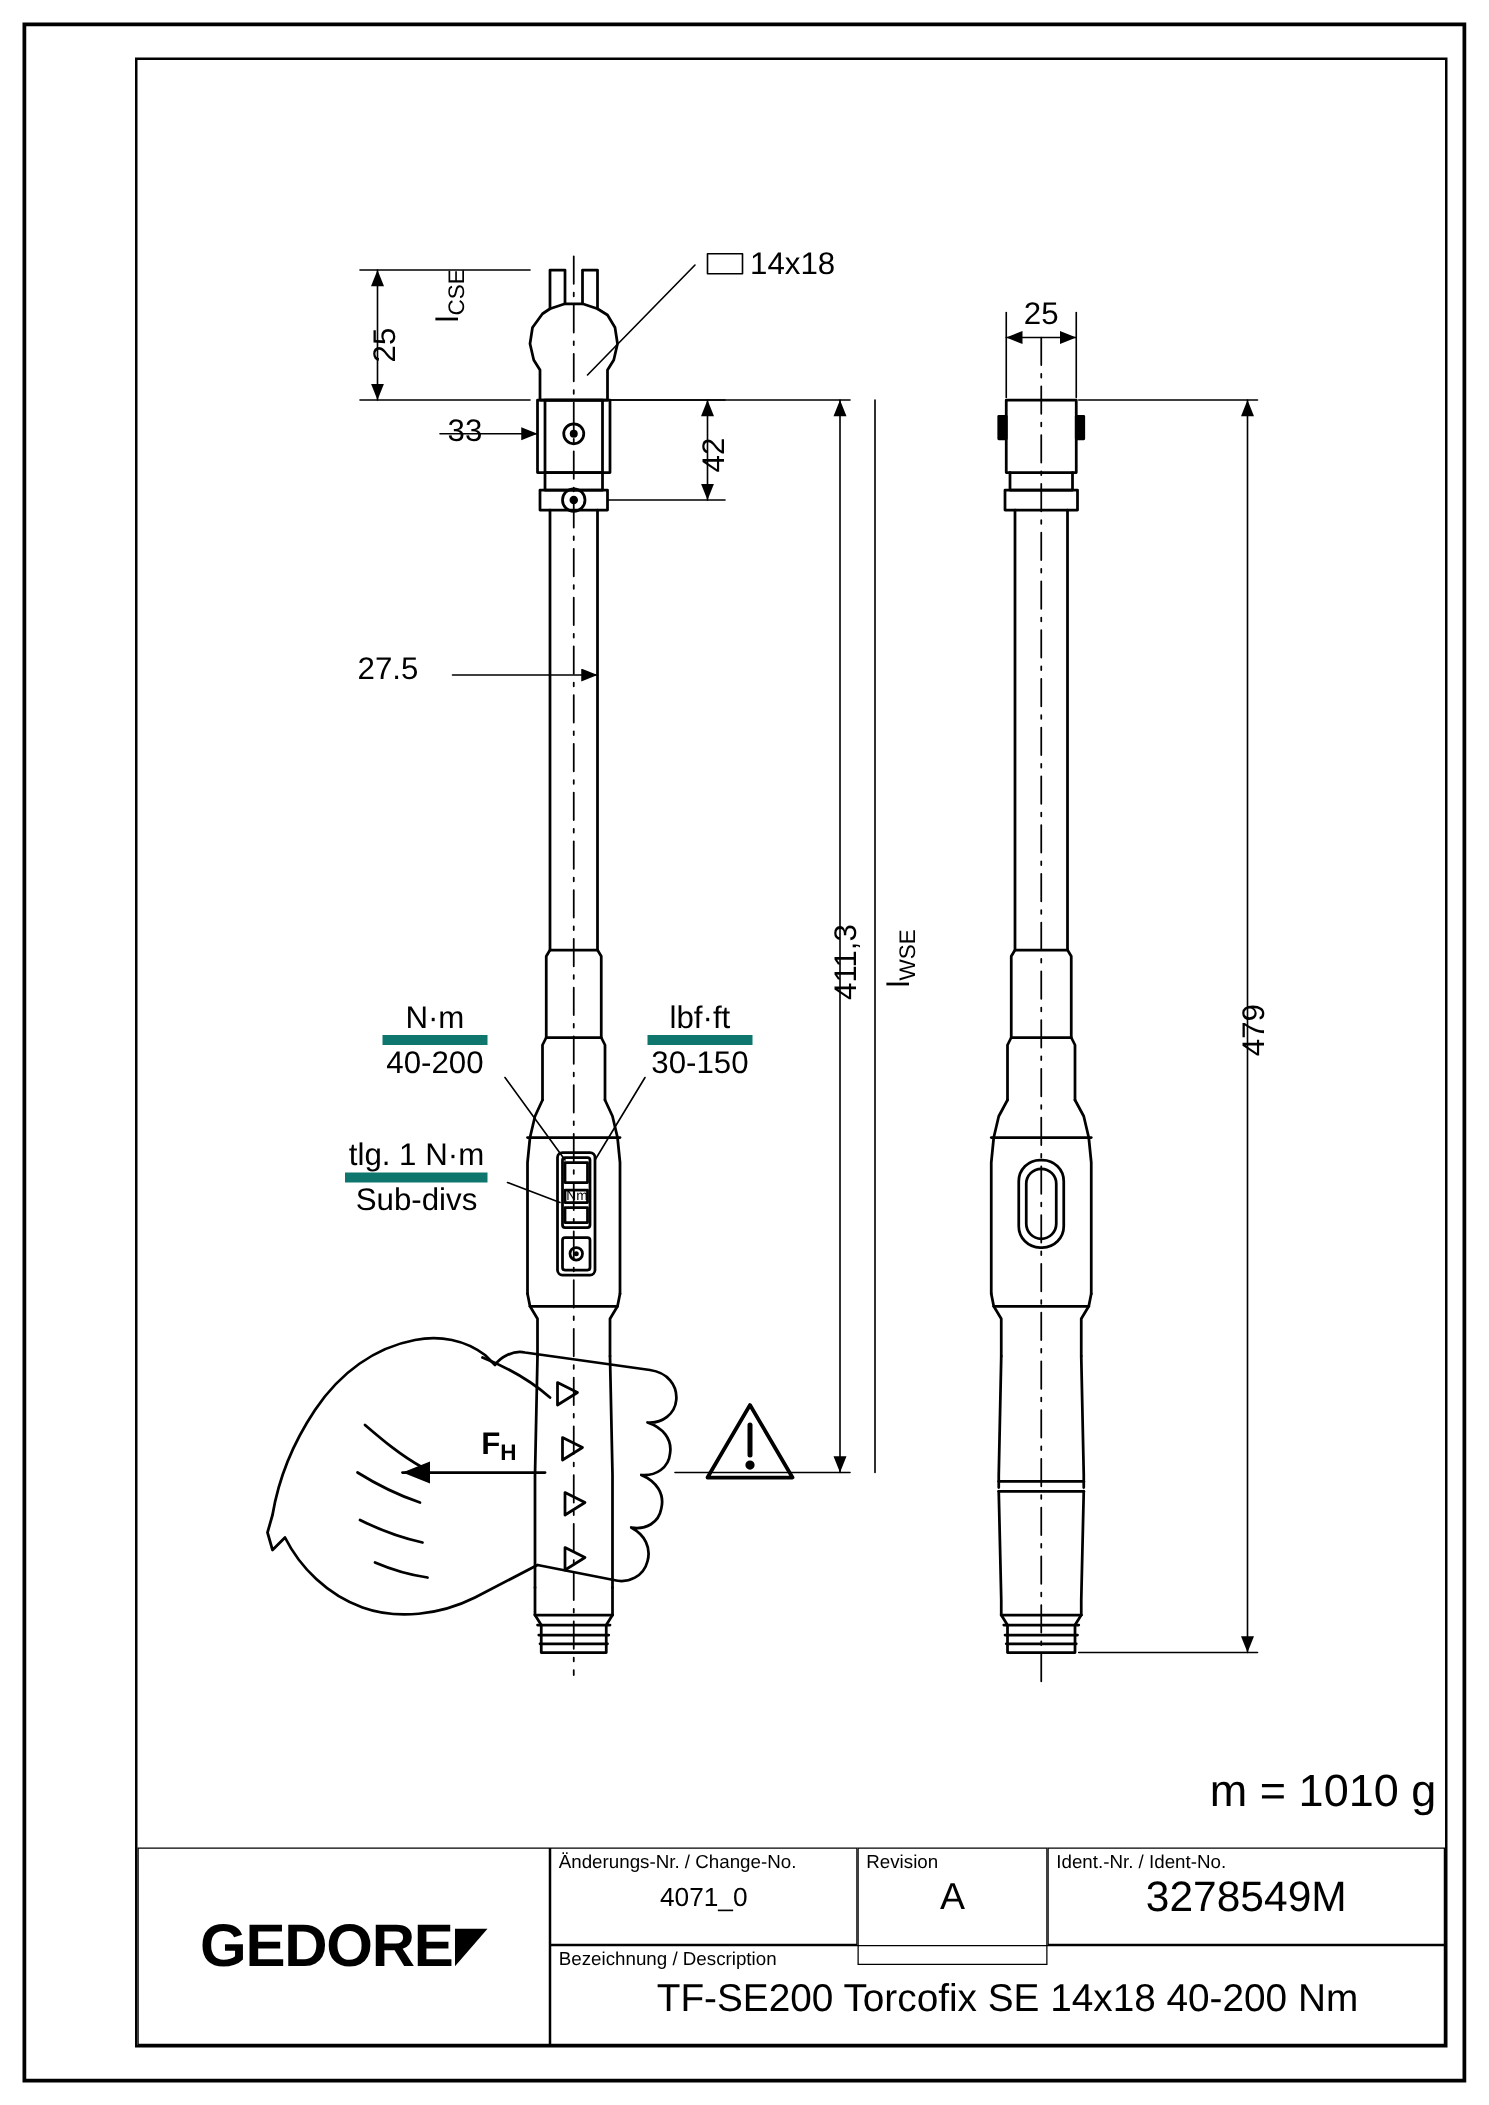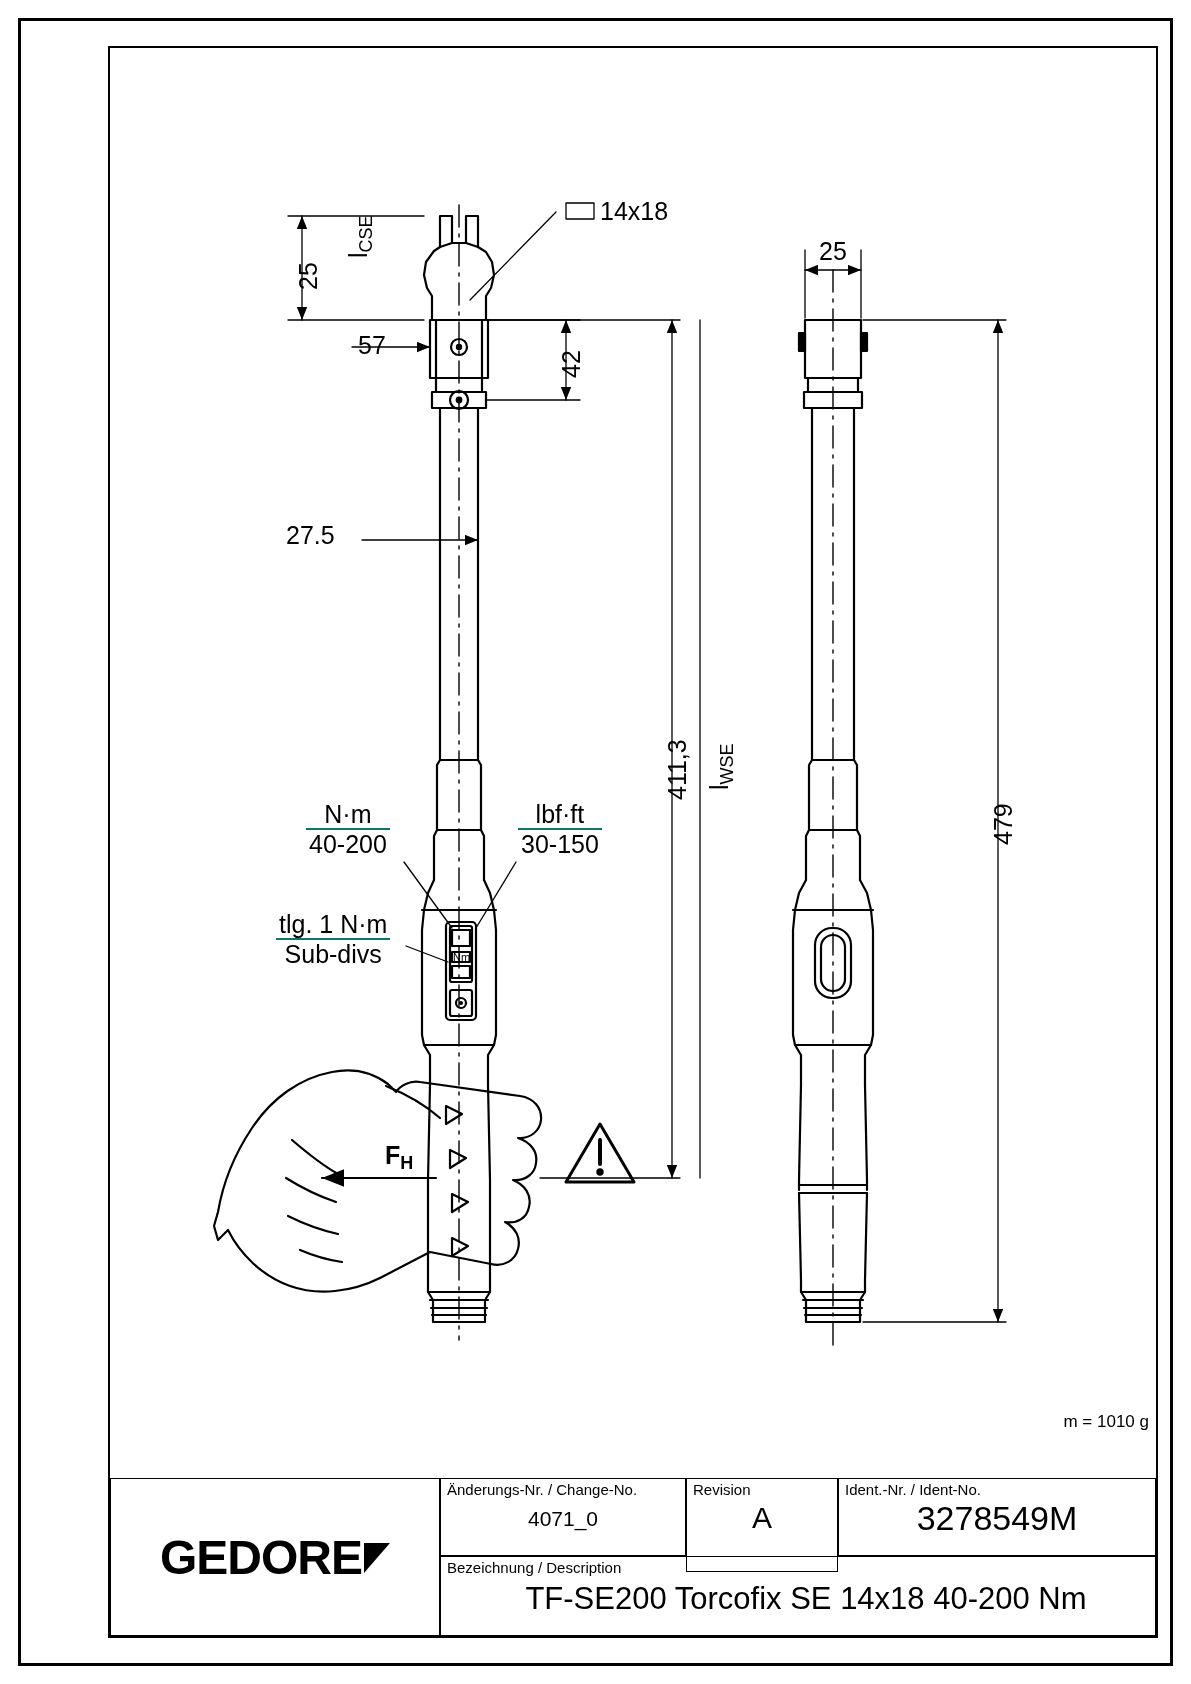--- a/index.html
+++ b/index.html
@@ -114,26 +114,26 @@
     transform-origin: left top;
   }
   .frac {
     position: absolute;
     text-align: center;
     font-size: 25px;
     line-height: 1.12;
     white-space: nowrap;
   }
   .frac .num { display: block; padding: 0 3px; }
-  .frac .den { display: block; border-top: 2px solid #0f766e; padding: 0 3px; }
+  .frac .den { display: block; border-top: 8px solid #0f766e; padding: 0 3px; }
   .mass {
     position: absolute;
     right: 42px;
     top: 1412px;
-    font-size: 17px;
+    font-size: 36px;
     white-space: nowrap;
   }
   .sub { font-size: 0.72em; vertical-align: -0.28em; }
 </style>
 </head>
 <body>
 
 <div id="sheet">
 
   <div class="frame-outer"></div>
@@ -301,21 +301,21 @@
       </g>
     </g>
   </svg>
 
   <div class="lbl rot90" style="left:295px; top:290px;">25</div>
 
   <div class="lbl rot90" style="left:345px; top:258px;"><span>l</span><span class="sub">CSE</span></div>
 
   <div class="lbl" style="left:600px; top:198px;">14x18</div>
 
-  <div class="lbl" style="left:358px; top:332px;">57</div>
+  <div class="lbl" style="left:358px; top:332px;">33</div>
 
   <div class="lbl rot90" style="left:558px; top:378px;">42</div>
 
   <div class="lbl" style="left:286px; top:522px;">27.5</div>
 
   <div class="lbl rot90" style="left:664px; top:800px;">411,3</div>
 
   <div class="lbl rot90" style="left:706px; top:790px;"><span>l</span><span class="sub">WSE</span></div>
 
   <div class="lbl" style="left:819px; top:238px;">25</div>

